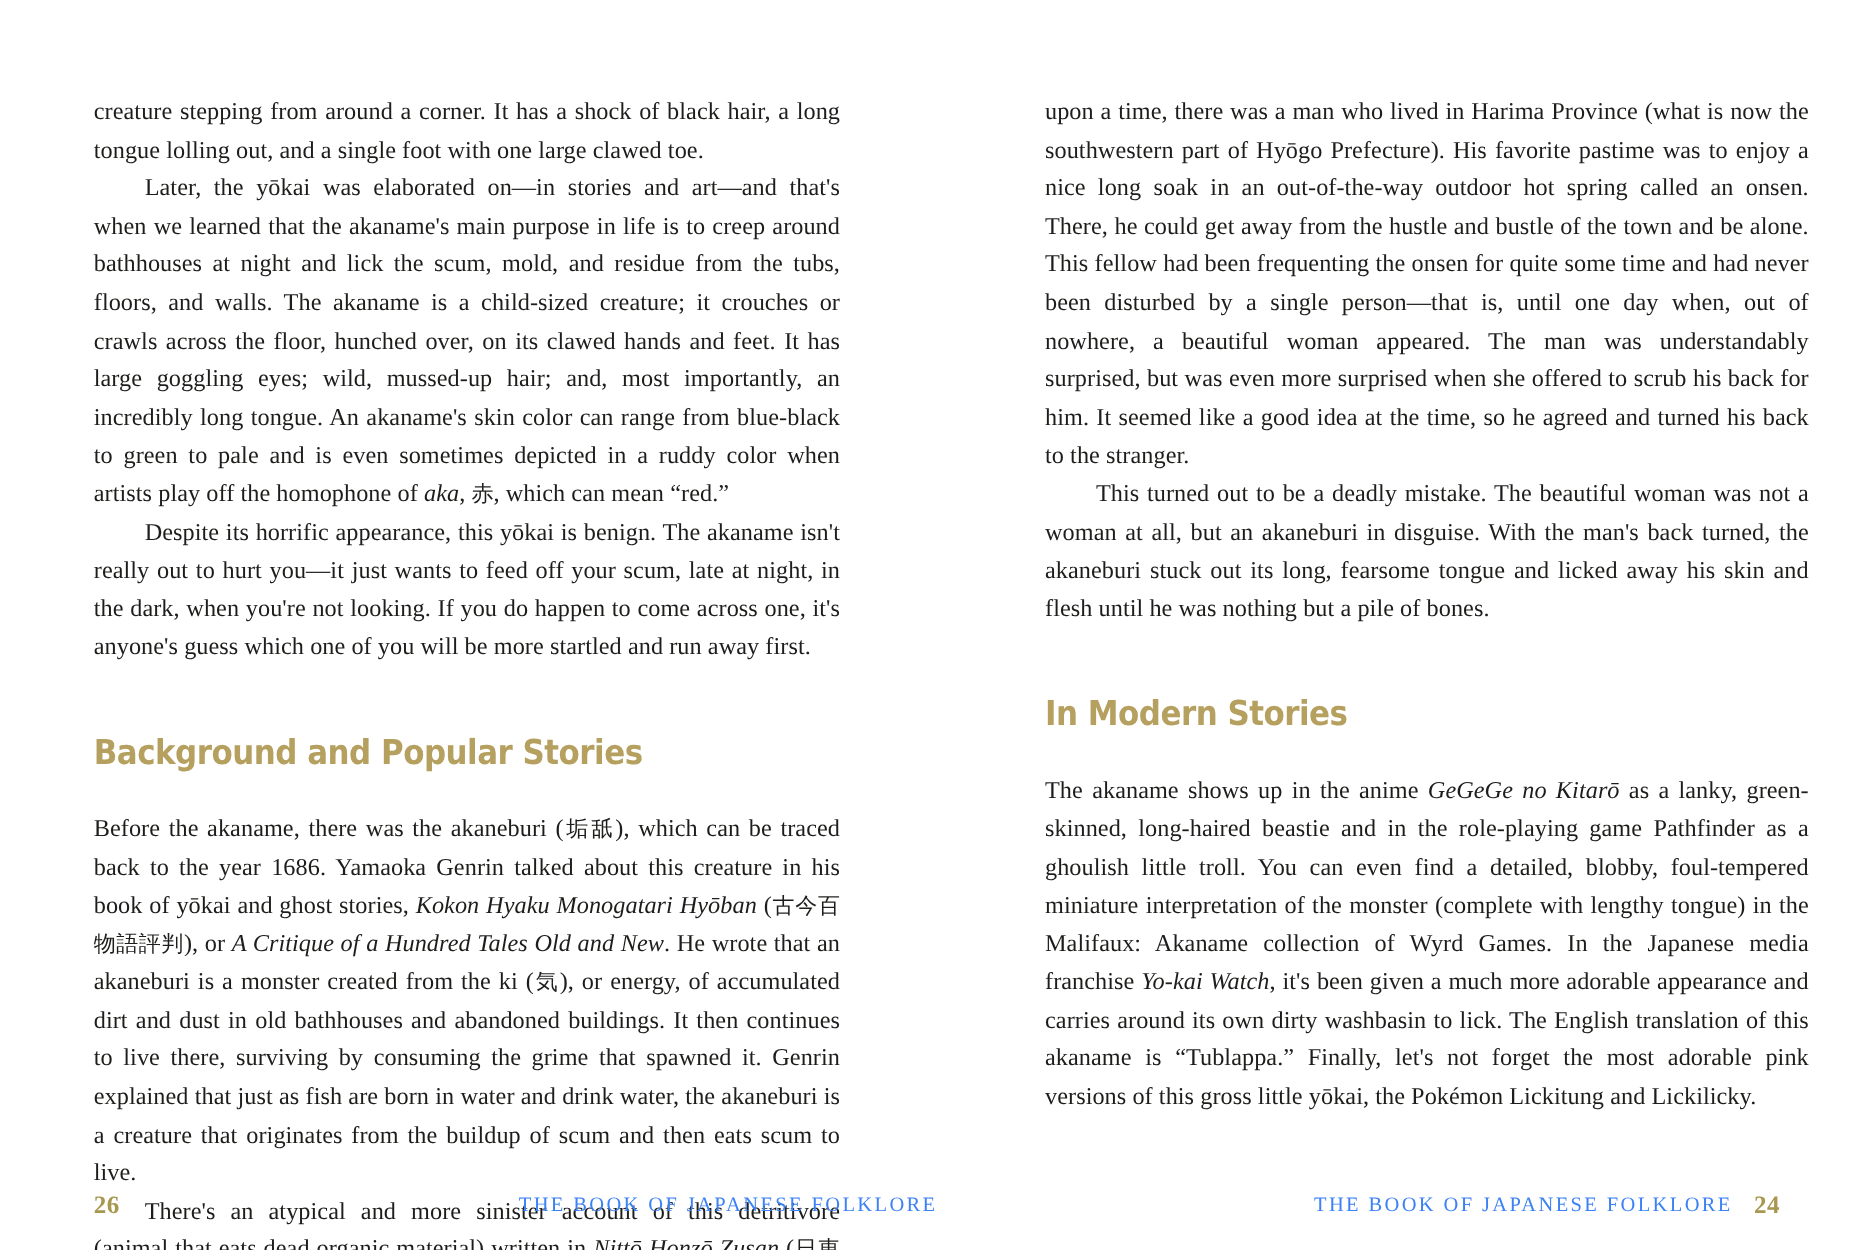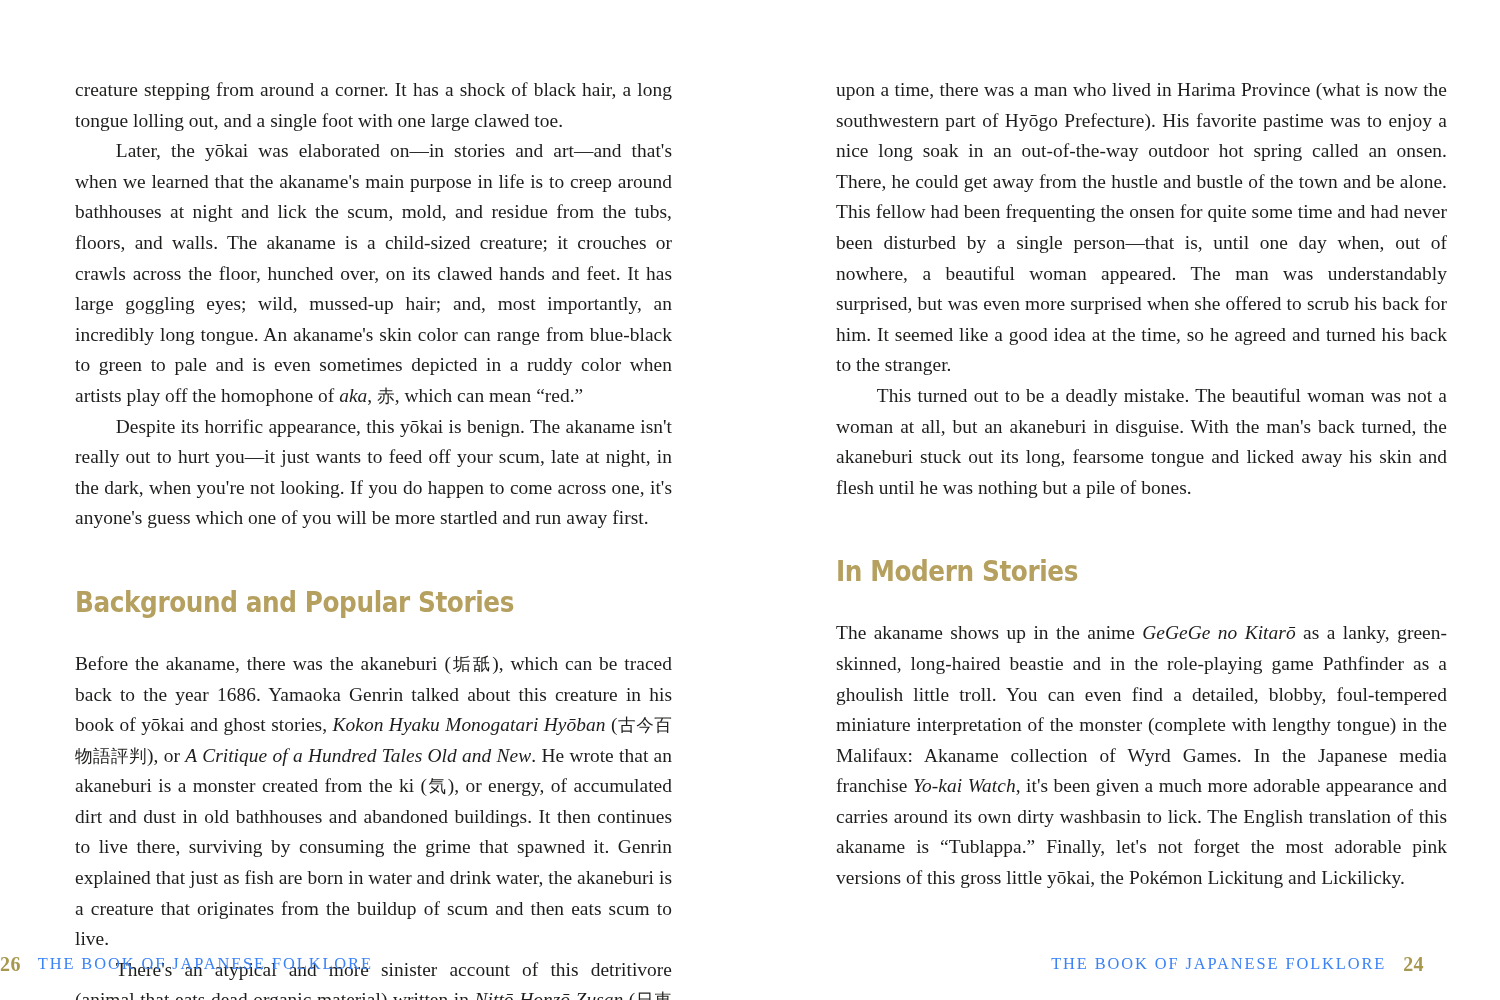--- a/index.html
+++ b/index.html
@@ -80,21 +80,21 @@
     position: absolute;
     bottom: 0;
     left: 0;
     right: 0;
     height: 72px;
     display: flex;
     align-items: center;
     font-family: "Liberation Serif", "DejaVu Serif", serif;
     color: #ab9a62;
   }
-  .footer-left  {  justify-content: flex-start; }
+  .footer-left  { padding-left: 75px;  justify-content: space-between; }
   .footer-right { padding-right: 76px; justify-content: flex-end;  }
 
   .folio {
     font-size: 20px;
     font-weight: bold;
     letter-spacing: 0.4px;
     color: #a79council;
     color: #a7974f;
   }
   .running-head {

